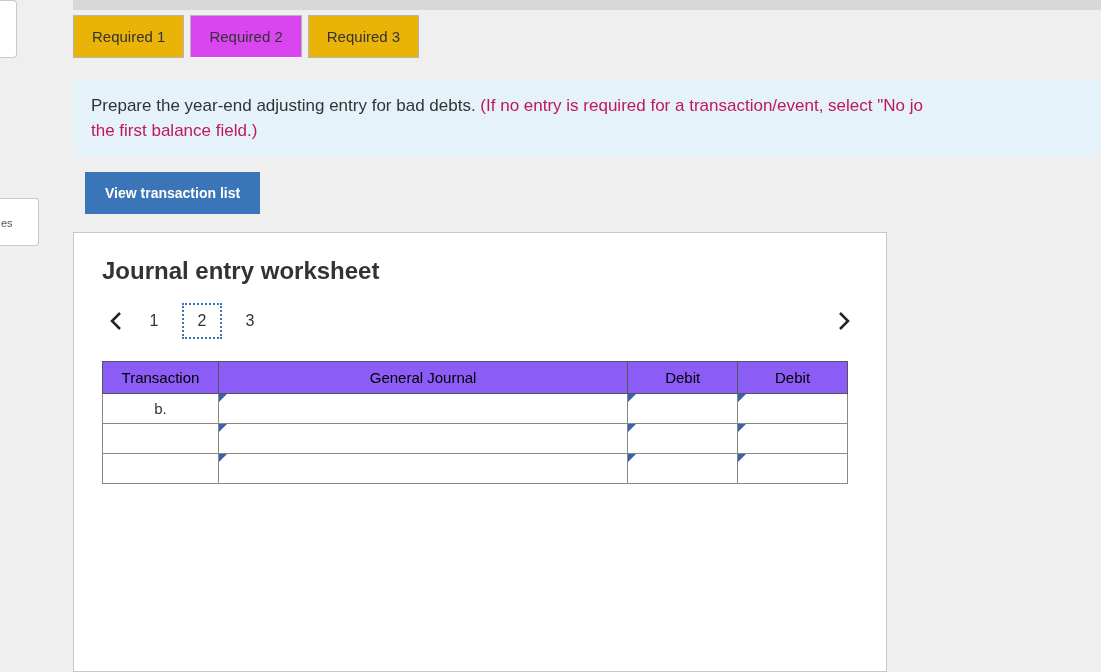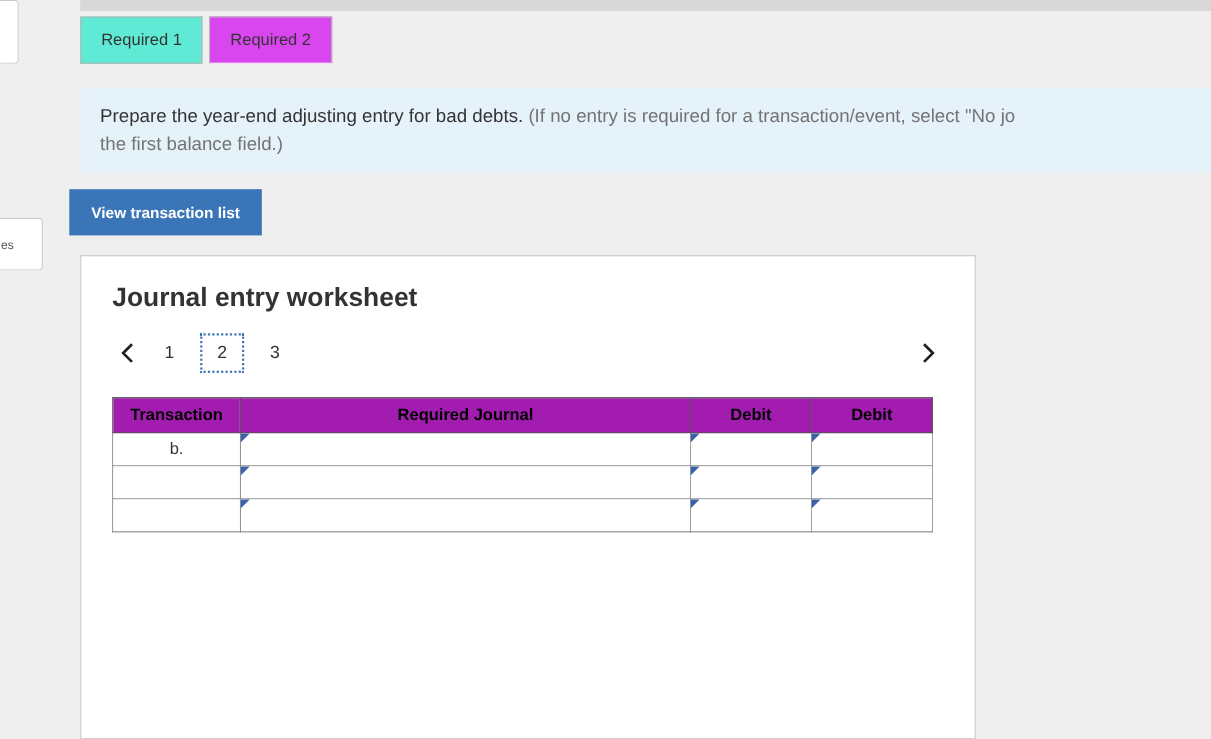--- a/index.html
+++ b/index.html
@@ -51,45 +51,45 @@
     color: #555;
   }
   .tabs {
     position: absolute;
     left: 73px;
     top: 15px;
     display: flex;
   }
   .tab {
     border: 1px solid #b5b5b5;
-    background: #5eead4;
+    background: #eab308;
     padding: 12px 18px;
     font-size: 15px;
     cursor: pointer;
     margin-right: 6px;
     color: #333;
   }
   .tab.active {
     background: #d946ef;
     border-bottom: 1px solid #fff;
   }
   .instr {
     position: absolute;
     left: 73px;
     right: 0;
     top: 80px;
     background: #e6f2fa;
     padding: 14px 18px;
     font-size: 17px;
     line-height: 1.45;
   }
-  .instr .red { color: #737373; }
+  .instr .red { color: #be185d; }
   .btn {
     position: absolute;
-    left: 63px;
+    left: 85px;
     top: 172px;
     background: #3a76b7;
     color: #fff;
     font-weight: bold;
     font-size: 14px;
     padding: 13px 20px;
     border: none;
     cursor: pointer;
   }
   .worksheet {
@@ -146,23 +146,23 @@
   .note {
     color: #d9362f;
     font-size: 15px;
     margin-bottom: 14px;
   }
   table.journal {
     border-collapse: collapse;
     width: 746px;
   }
   table.journal th {
-    background: #a21caf;
+    background: #8b5cf6;
     color: #000;
-    font-weight: bold;
+    font-weight: normal;
     font-size: 15px;
     border: 1px solid #555;
     padding: 7px 6px;
     text-align: center;
   }
   table.journal td {
     border: 1px solid #888;
     height: 30px;
     background: #fff;
     position: relative;
@@ -190,20 +190,21 @@
 <body>
 
 <div class="page">
   <div class="topbar"></div>
   <div class="left-tab"></div>
   <div class="left-tab2">es</div>
 
   <div class="tabs">
     <div class="tab">Required 1</div>
     <div class="tab active">Required 2</div>
+    <div class="tab">Required 3</div>
   </div>
 
   <div class="instr">
     <span>Prepare the year-end adjusting entry for bad debts. </span><span class="red">(If no entry is required for a transaction/event, select "No jo</span><br>
     <span class="red">the first balance field.)</span>
   </div>
 
   <button class="btn">View transaction list</button>
 
   <div class="worksheet">
@@ -231,21 +232,21 @@
     <table class="journal">
       <colgroup>
         <col class="col-txn">
           <col class="col-gj">
           <col class="col-db">
           <col class="col-cr">
       </colgroup>
       <thead>
         <tr>
           <th>Transaction</th>
-          <th>Required Journal</th>
+          <th>General Journal</th>
           <th>Debit</th>
           <th>Debit</th>
         </tr>
       </thead>
       <tbody>
         <tr>
           <td class="txn">b.</td>
           <td class="marker"></td>
           <td class="marker"></td>
           <td class="marker"></td>

